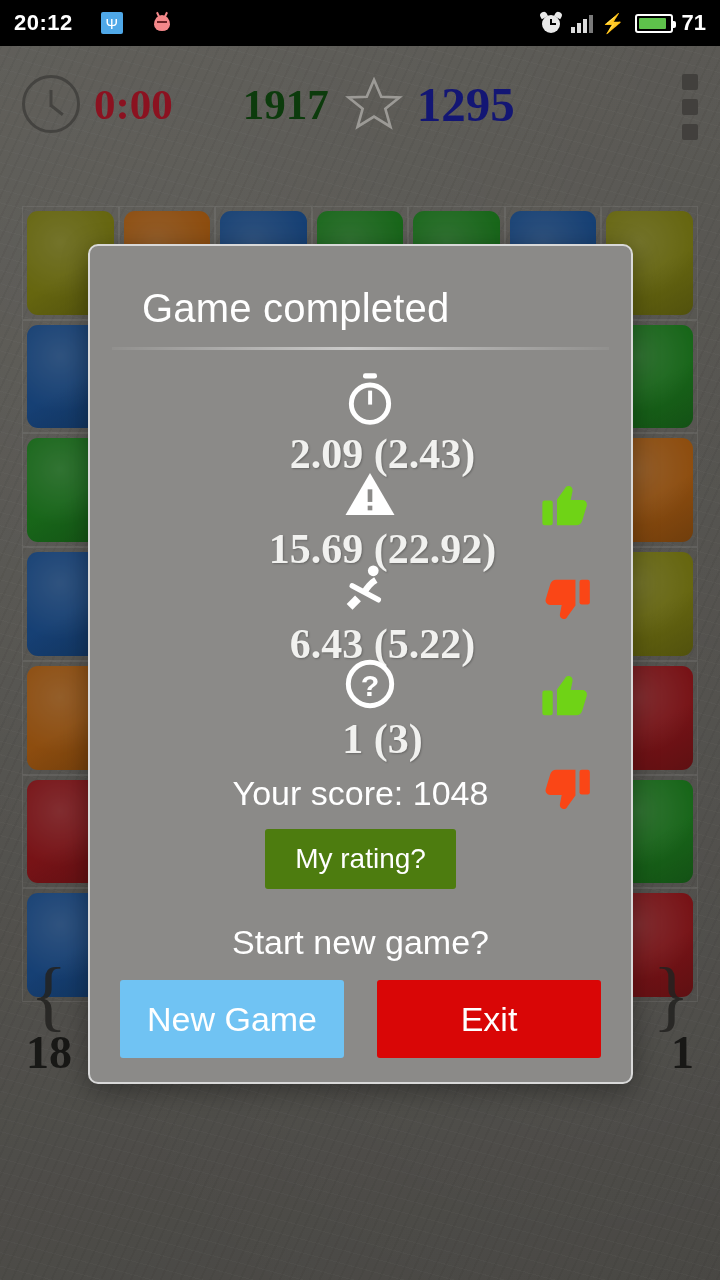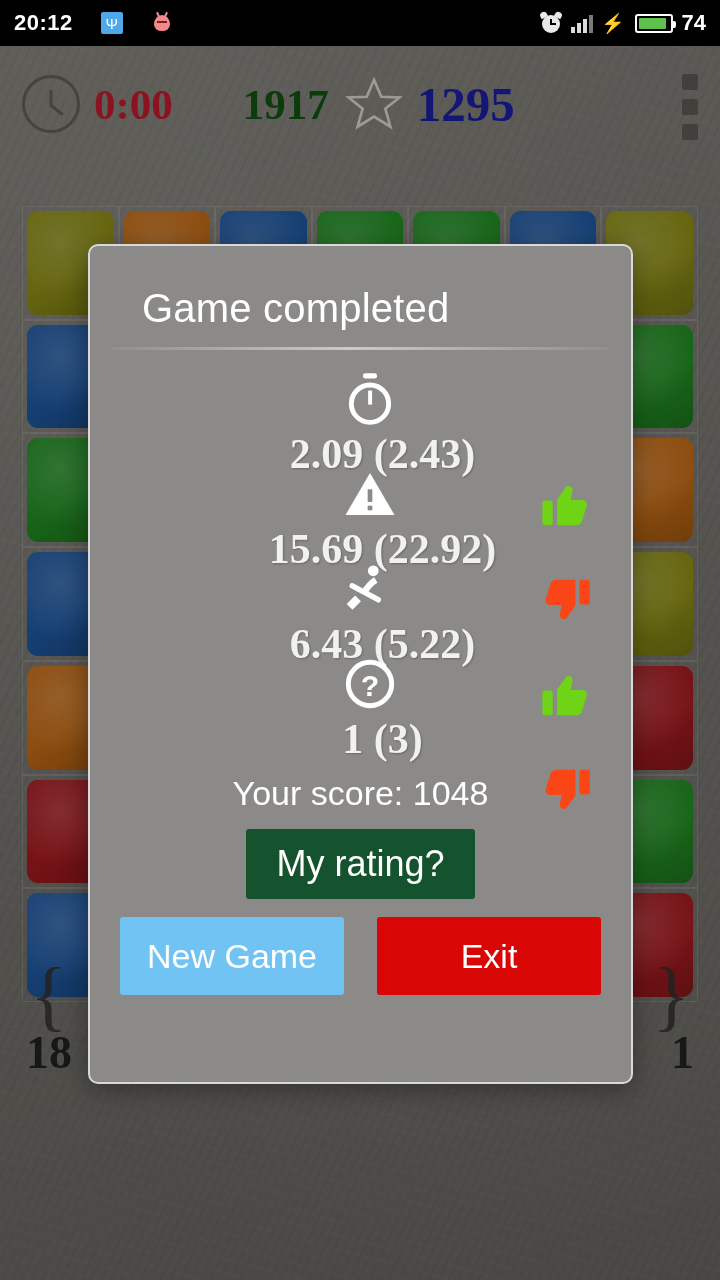--- a/index.html
+++ b/index.html
@@ -119,21 +119,21 @@
   .stats { padding:18px 0 0 0; }
   .stat-row { display:flex; align-items:center; height:95px; padding:0 34px 0 52px;flex-direction:column; }
   .stat-icon { width:62px; flex:0 0 62px; display:flex; align-items:center; justify-content:center; }
   .stat-val { color:#f1f1ef; font-size:42px; font-weight:bold; margin-left:26px;
               font-family:"Liberation Serif", serif; text-shadow:1px 1px 2px rgba(0,0,0,.25); }
   .stat-verdict { margin-left:auto; width:62px; display:flex; justify-content:center; }
 
   .score-line { text-align:center; color:#fff; font-size:34px; margin-top:26px; }
   .rating-wrap { display:flex; justify-content:center; margin-top:16px; }
   .btn { border:none; cursor:pointer; font-family:inherit; color:#fff; }
-  .btn-rating { background:#14532d; font-size:36px; padding:14px 30px; border-radius:3px; }
+  .btn-rating { background:#4d7c0f; font-size:28px; padding:14px 30px; border-radius:3px; }
   .newgame-q { text-align:center; color:#fff; font-size:34px; margin-top:34px; }
   .btn-row { display:flex; justify-content:space-between; padding:0 30px; margin-top:18px; }
   .btn-exit { background:#d90606; font-size:34px; width:224px; height:78px; border-radius:3px; }
   .btn-new  { background:#70c3f3; font-size:34px; width:224px; height:78px; border-radius:3px; }
 </style>
 </head>
 <body>
 
 <div id="screen">
 
@@ -160,21 +160,21 @@
         <i class="b1"></i>
           <i class="b2"></i>
           <i class="b3"></i>
           <i class="b4 off"></i>
       </span>
       <span class="bolt">⚡</span>
       <span class="battery">
         <span class="fill"></span>
           <span class="cap"></span>
       </span>
-      <span class="batt-pct">74</span>
+      <span class="batt-pct">71</span>
     </div>
   </div>
 
   <div id="gamebg">
 
     <div id="header">
       <span class="clock-face">
         <span class="cl-h"></span>
           <span class="cl-m"></span>
       </span>
@@ -344,20 +344,21 @@
           </span>
         </div>
       </div>
 
     <div class="score-line">Your score: 1048</div>
 
     <div class="rating-wrap">
       <button class="btn btn-rating">My rating?</button>
     </div>
 
+    <div class="newgame-q">Start new game?</div>
 
     <div class="btn-row">
       <button class="btn btn-new">New Game</button>
       <button class="btn btn-exit">Exit</button>
     </div>
   </div>
 
 </div>
 
 </body></html>

